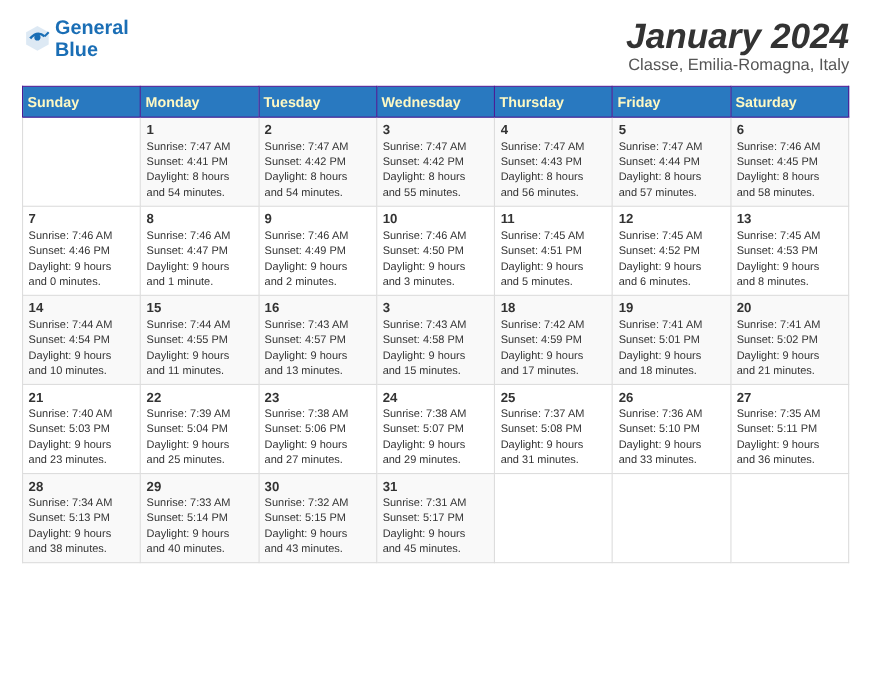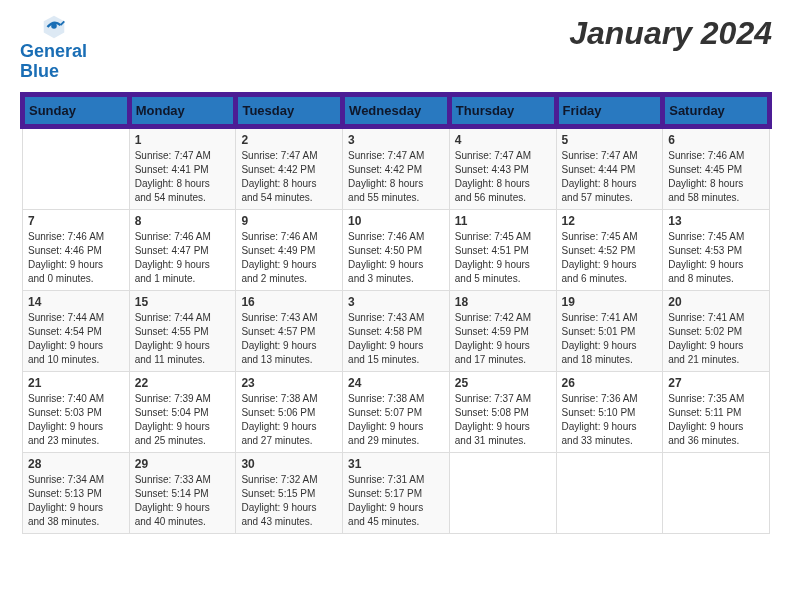--- a/index.html
+++ b/index.html
@@ -17,21 +17,20 @@
     .header-row {
       display: flex;
       justify-content: space-between;
       align-items: flex-start;
       margin-bottom: 10px;
     }
     .logo {
       display: flex;
       align-items: center;
       gap: 2px;
-      flex-direction: column;
     }
     .logo-text {
       font-size: 18px;
       font-weight: bold;
       color: #333;
       line-height: 1.1;
     }
     .logo-text span {
       color: #1a6eb5;
     }
@@ -54,26 +53,26 @@
       font-size: 15px;
       color: #555;
     }
     .calendar {
       width: 100%;
       border-collapse: collapse;
       font-size: 11px;
     }
     .calendar thead tr th {
       background-color: #2979c0;
-      color: #0f172a;
+      color: #fef9c3;
       padding: 6px 4px;
       text-align: left;
       font-size: 13px;
       font-weight: bold;
-      border: 5px solid #4c1d95;
+      border: 1px solid #4c1d95;
     }
     .calendar tbody tr td {
       vertical-align: top;
       padding: 4px 5px;
       border: 1px solid #ddd;
       width: calc(100% / 7);
       min-height: 80px;
       background: #fff;
     }
     .calendar tbody tr:nth-child(odd) td {
@@ -108,20 +107,21 @@
       </svg>
       <div>
         <div class="logo-text">
           <span>General</span><br>
           <span>Blue</span>
         </div>
       </div>
     </div>
     <div class="title-block">
       <div class="main-title">January 2024</div>
+      <div class="subtitle">Classe, Emilia-Romagna, Italy</div>
     </div>
   </div>
 
   <table class="calendar">
     <thead>
       <tr id="weekday-header">
       <th>Sunday</th>
           <th>Monday</th>
           <th>Tuesday</th>
           <th>Wednesday</th>

